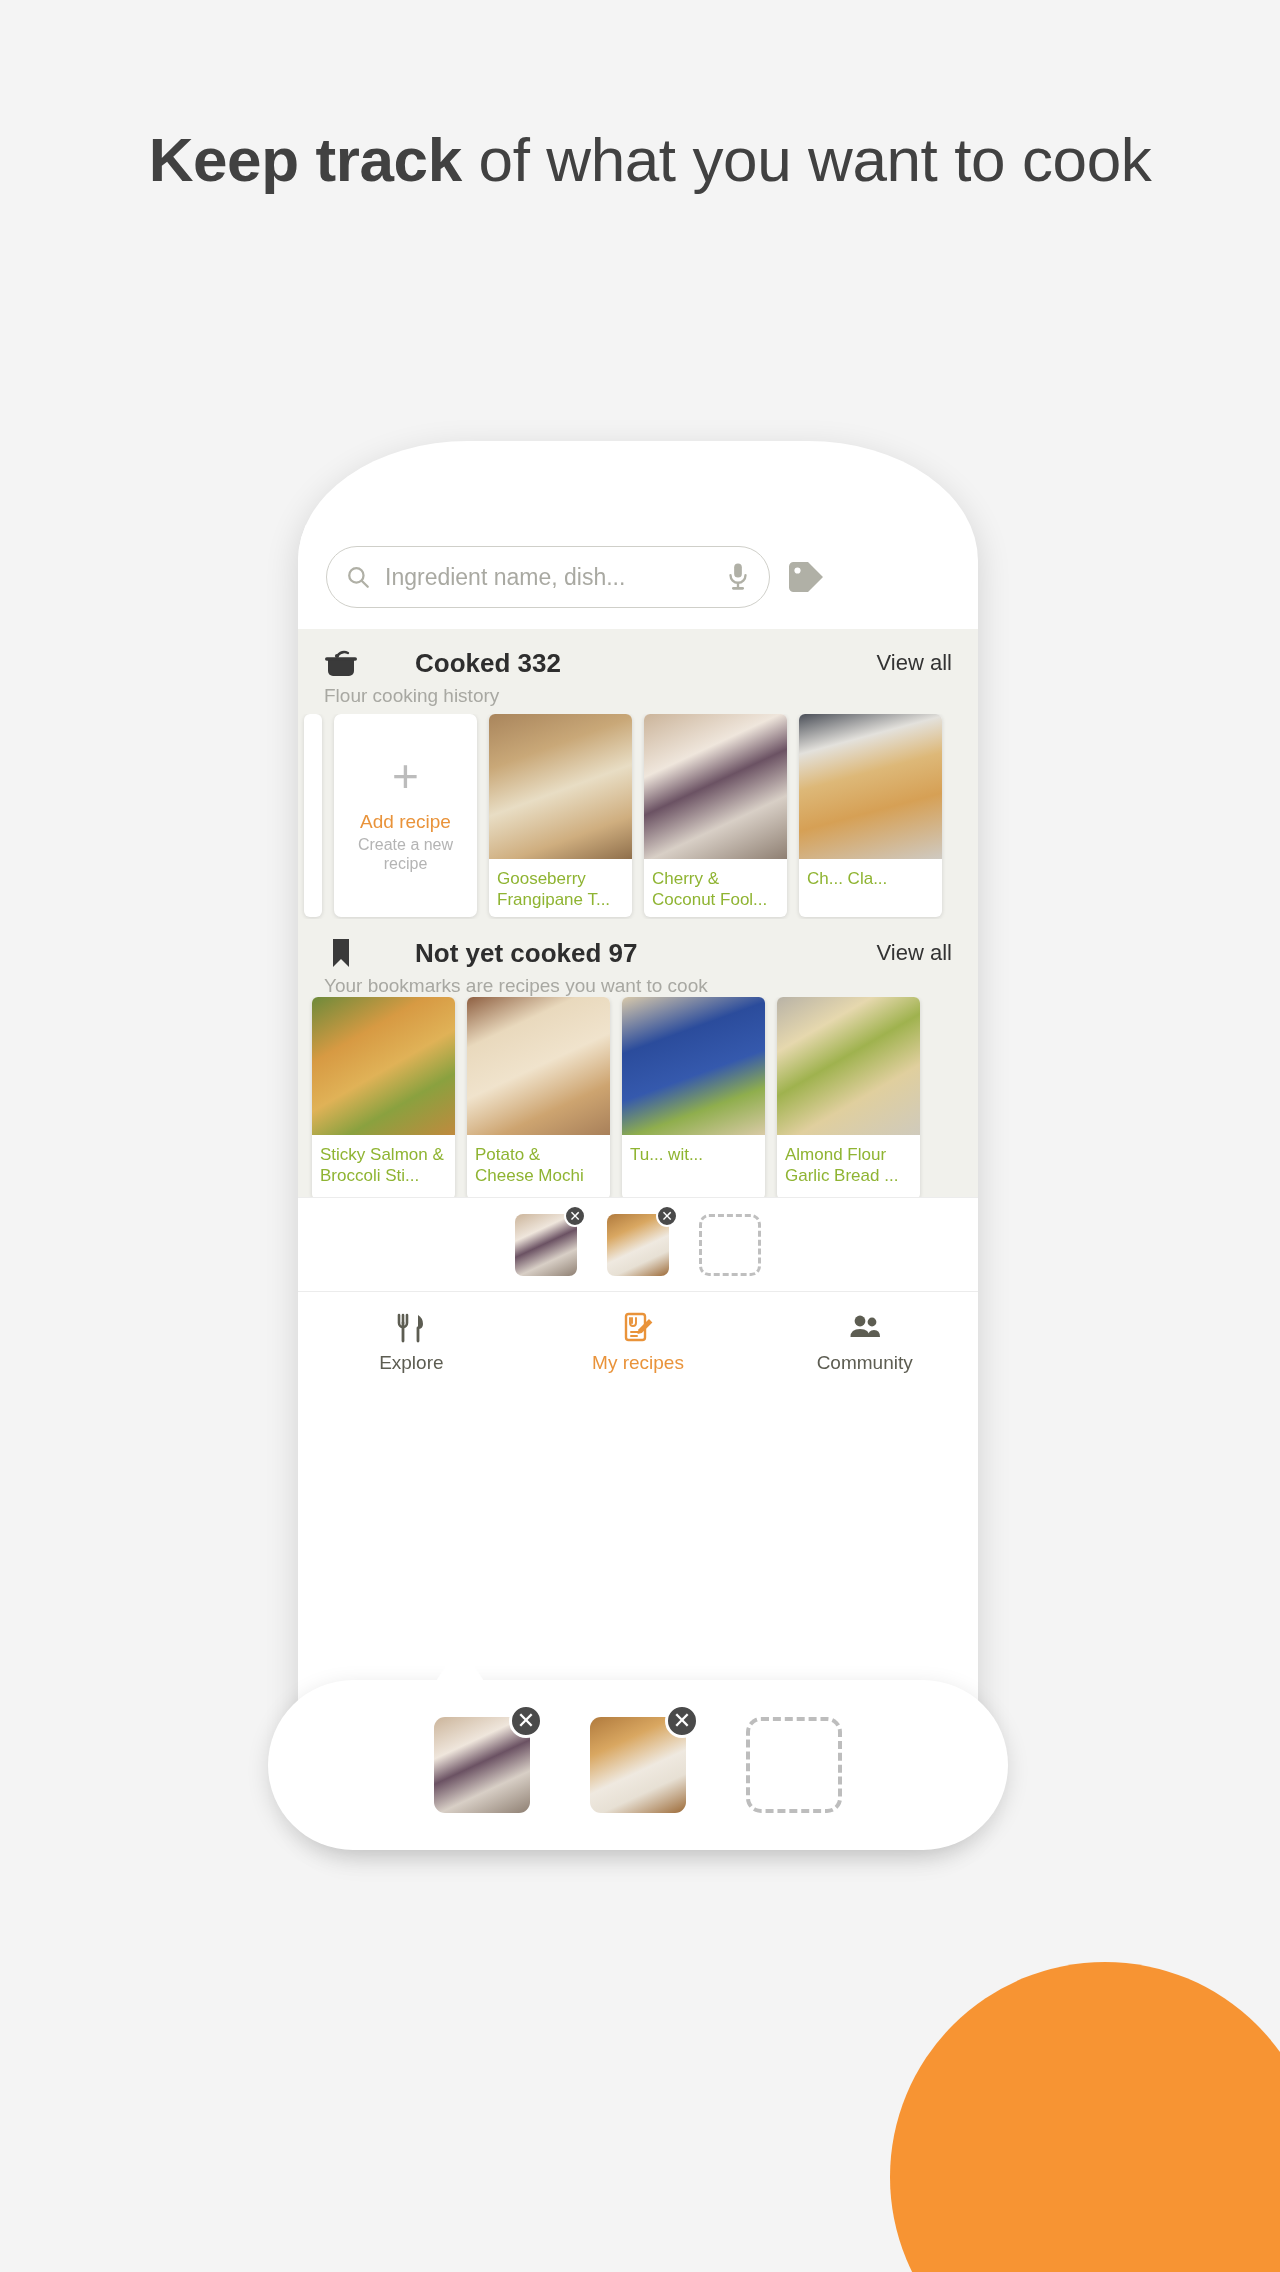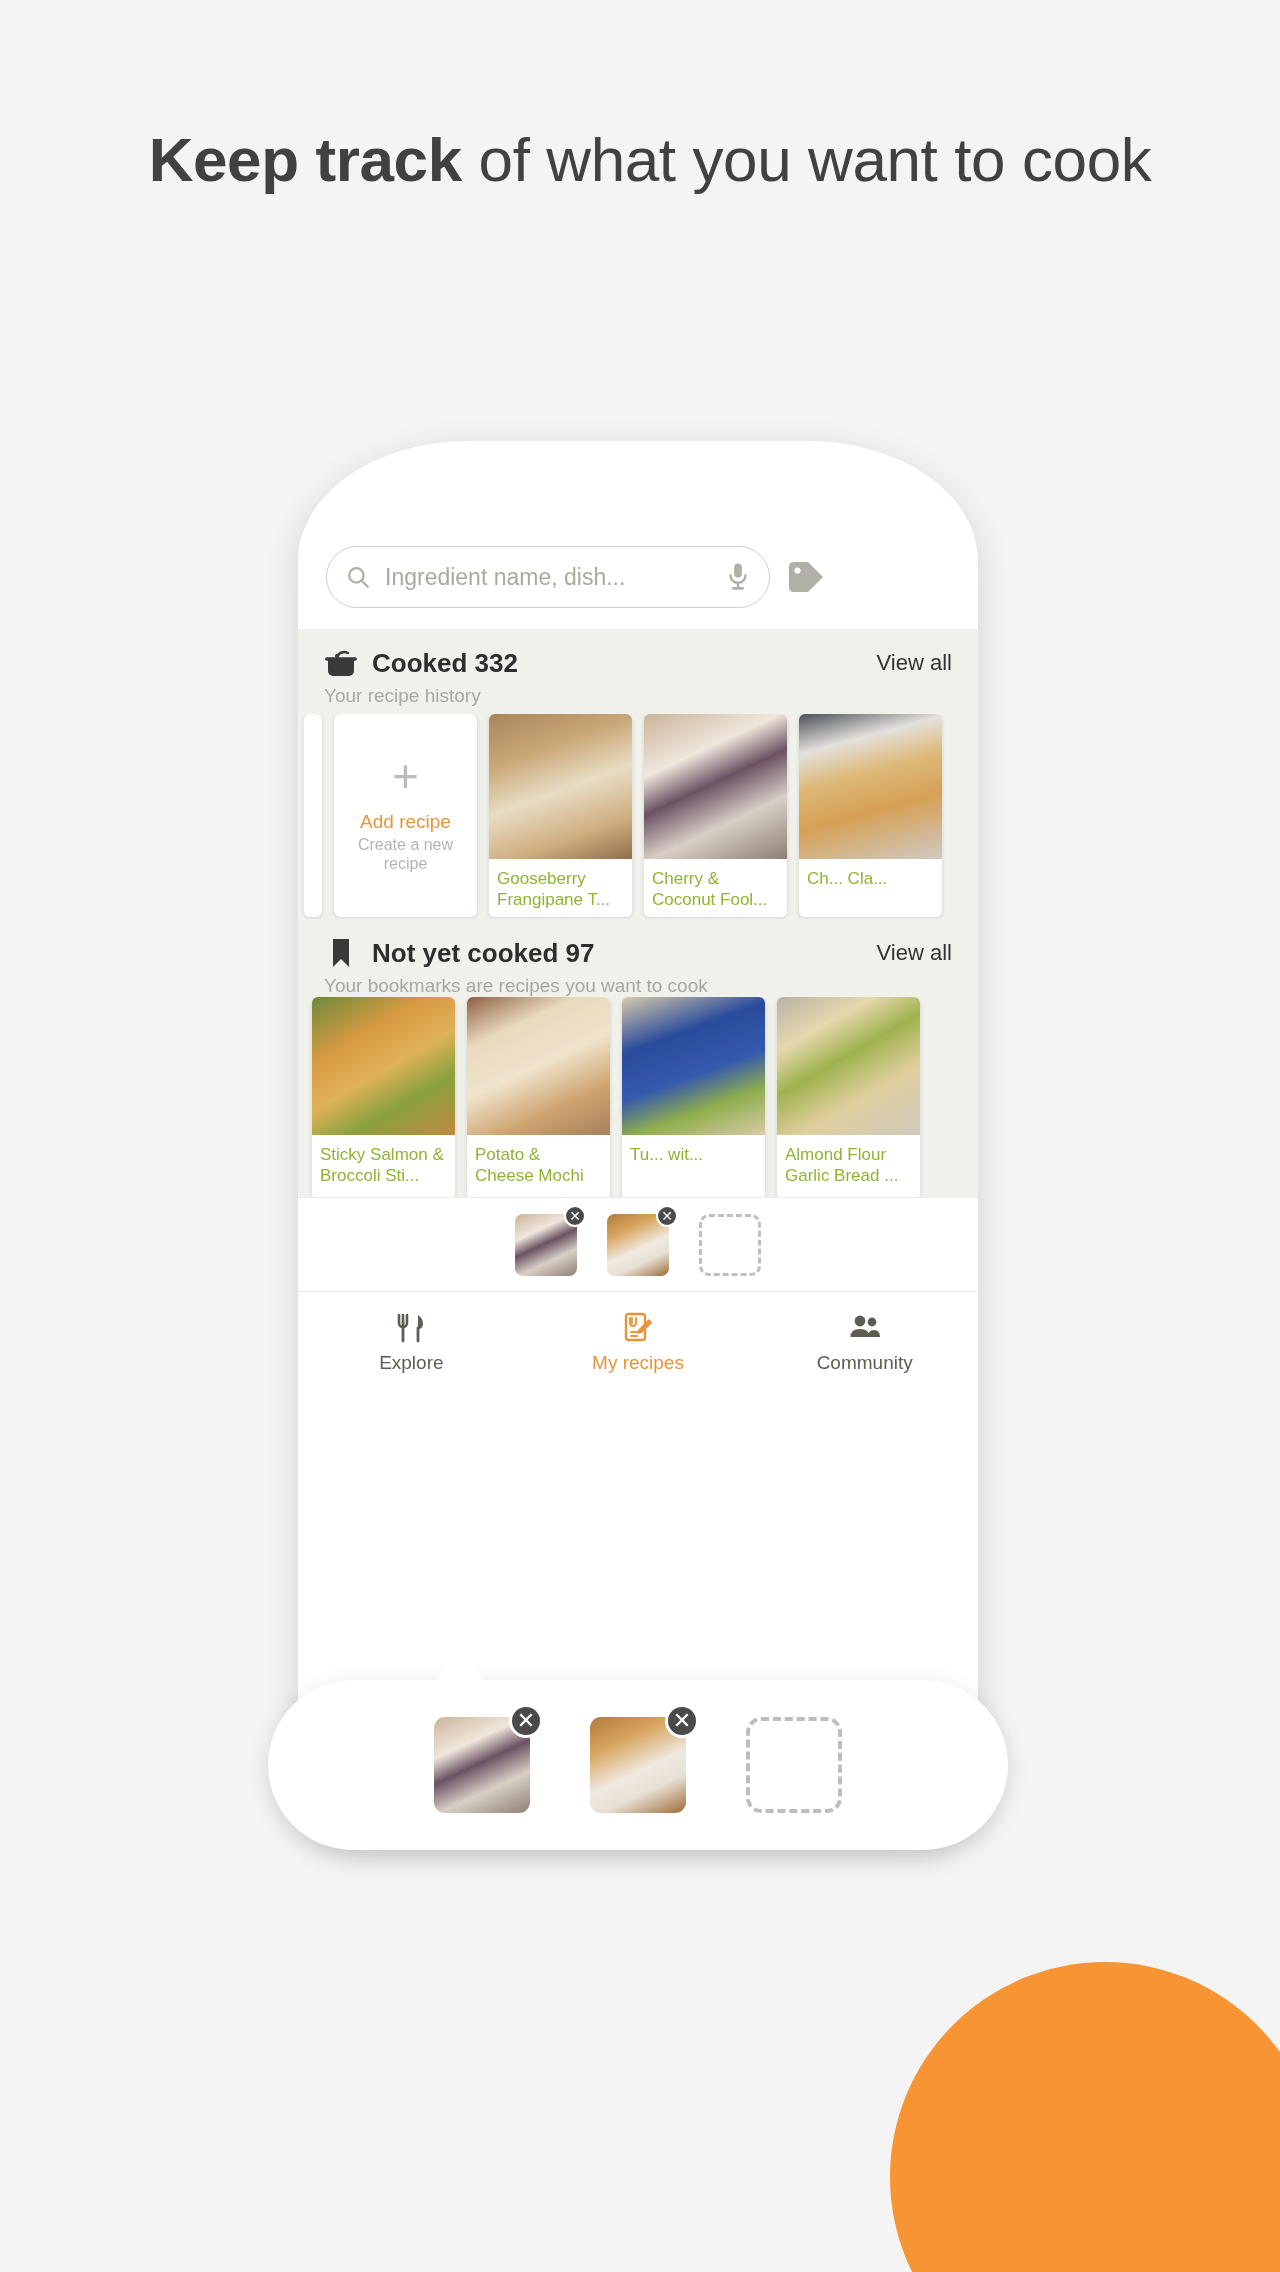--- a/index.html
+++ b/index.html
@@ -70,21 +70,21 @@
     position: absolute; left: 0; width: 680px;
     background: #f1f1ec;
   }
   .sec-cooked { top: 188px; height: 290px; }
   .sec-bookmark { top: 478px; height: 278px; }
 
   .sec-head {
     display: flex; align-items: center; padding: 18px 26px 0 26px; gap: 14px;
   }
   .sec-icon { width: 34px; height: 32px; flex: none; }
-  .sec-title { font-size: 26px; font-weight: 700; color: #2e2e2e; flex: 1; }
+  .sec-title { font-size: 26px; font-weight: 700; color: #2e2e2e; flex: 1; margin-left: 43px; }
   .sec-viewall { font-size: 22px; color: #333; cursor: pointer; }
   .sec-sub { font-size: 19px; color: #a8a8a2; padding: 6px 26px 0 26px; }
 
   .rail {
     position: absolute; left: 0; width: 680px; height: 205px;
     display: flex; gap: 12px; padding-left: 14px; overflow: hidden;
   }
   .rail-cooked { top: 85px; }
   .rail-book { top: 78px; }
 
@@ -226,21 +226,21 @@
         <div class="sec-head">
           <svg class="sec-icon" viewBox="0 0 34 32">
             <path d="M4 13 h26 v11 a5 5 0 0 1 -5 5 h-16 a5 5 0 0 1 -5 -5 z" fill="#3a3a3a"></path>
             <rect x="1" y="10.2" width="32" height="3.6" rx="1.8" fill="#3a3a3a"></rect>
             <path d="M13 9 q5 -6 11 -3" fill="none" stroke="#3a3a3a" stroke-width="2.4" stroke-linecap="round"></path>
             <circle cx="13" cy="9" r="2.1" fill="#3a3a3a"></circle>
           </svg>
           <span class="sec-title">Cooked 332</span>
           <span class="sec-viewall">View all</span>
         </div>
-        <div class="sec-sub">Your recipe history</div>
+        <div class="sec-sub">Flour cooking history</div>
 
         <div class="rail rail-cooked">
           <div class="card peek-left"></div>
 
           <div class="card-add">
             <div class="plus">+</div>
             <div class="add-label">Add recipe</div>
             <div class="add-sub">Create a new recipe</div>
           </div>
 

